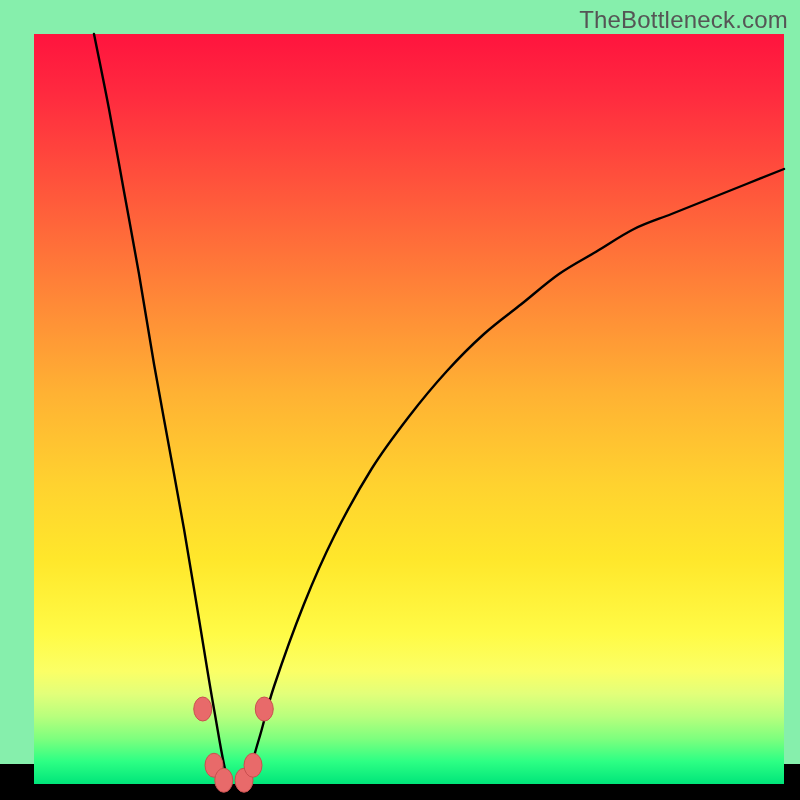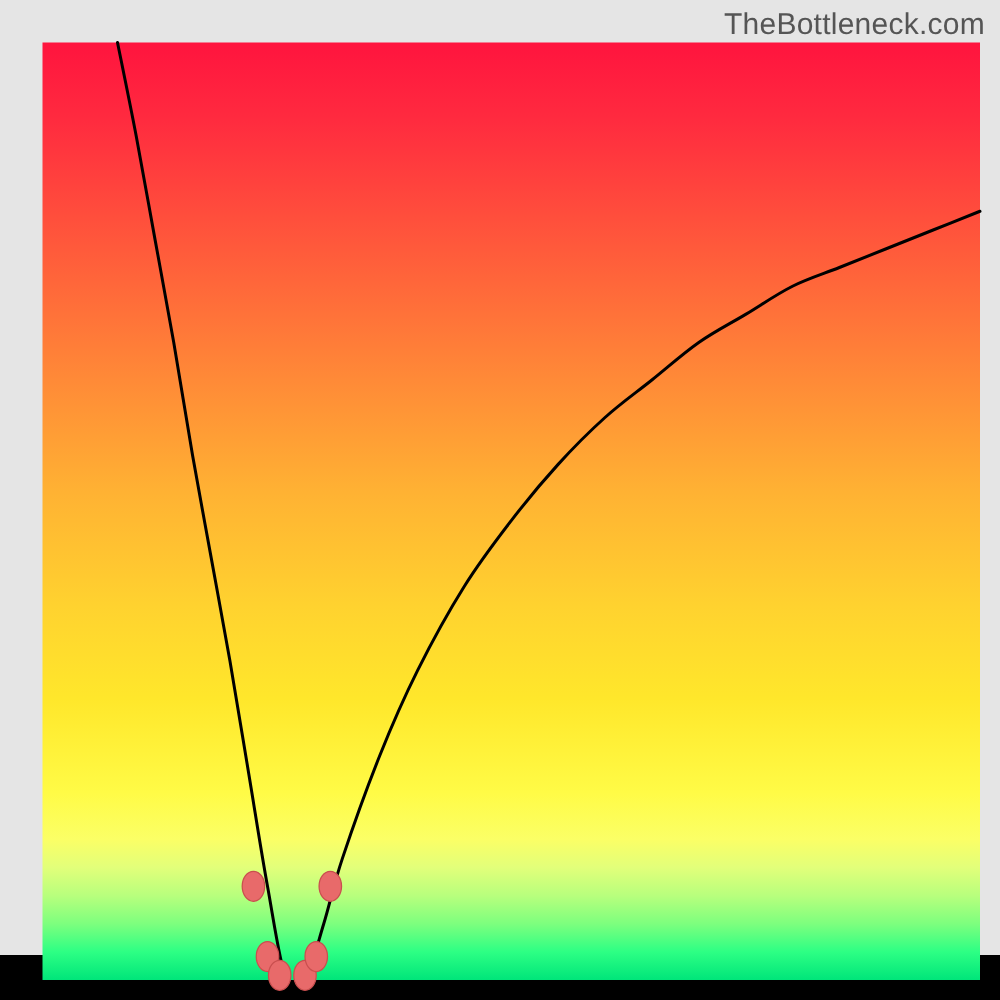--- a/index.html
+++ b/index.html
@@ -10,21 +10,21 @@
     background: #000;
     overflow: hidden;
     font-family: Arial, Helvetica, sans-serif;
   }
   .frame {
     position: absolute;
     left: 0;
     top: 0;
     width: 800px;
     height: 764px;
-    background: #e5e5e5;
+    background: #86efac;
     text-align: center;
   }
   .plot {
     position: absolute;
     left: 34px;
     top: 34px;
     width: 750px;
     height: 750px;
     background: linear-gradient(
       to bottom,

